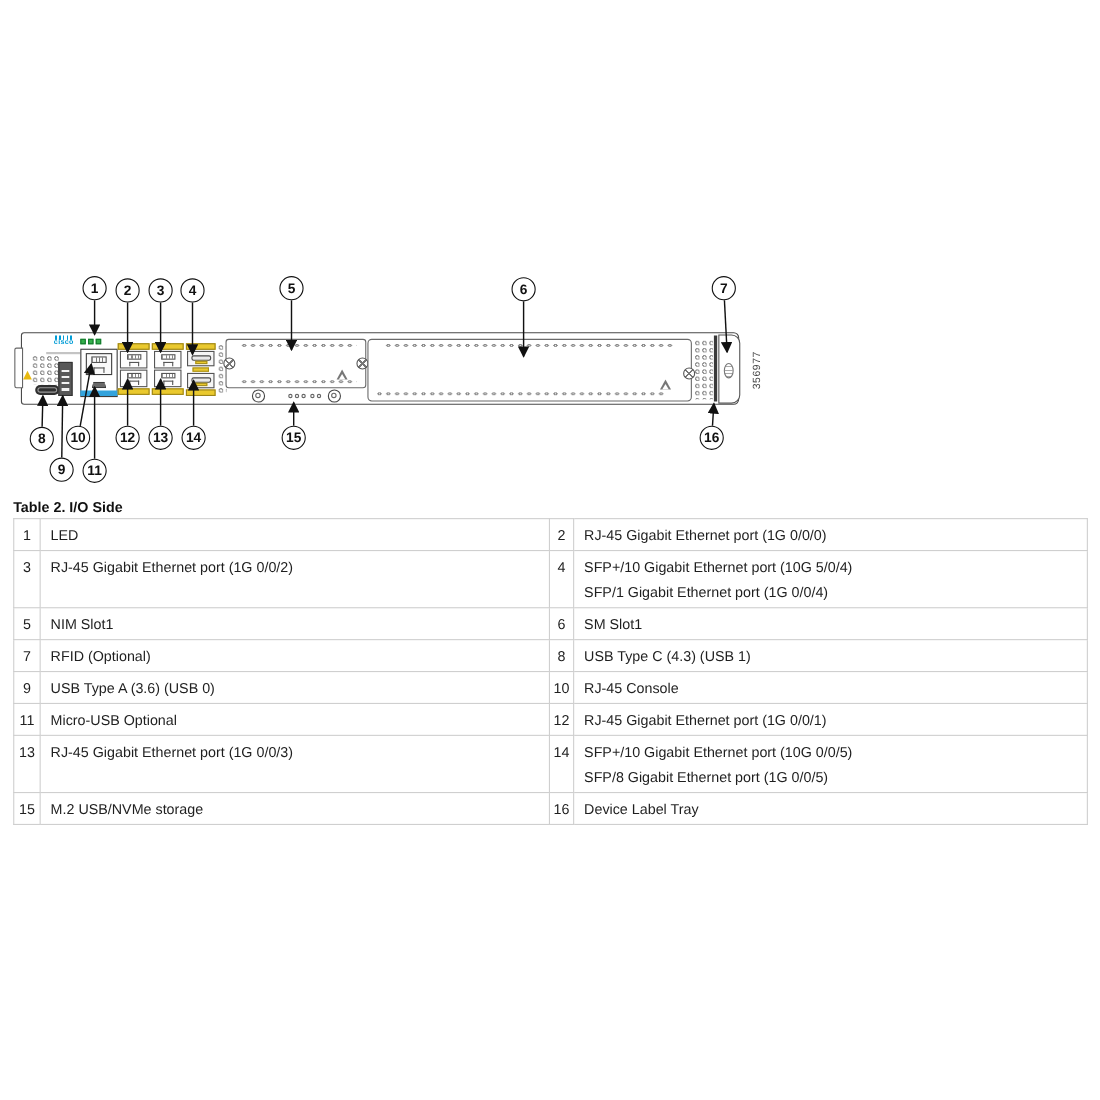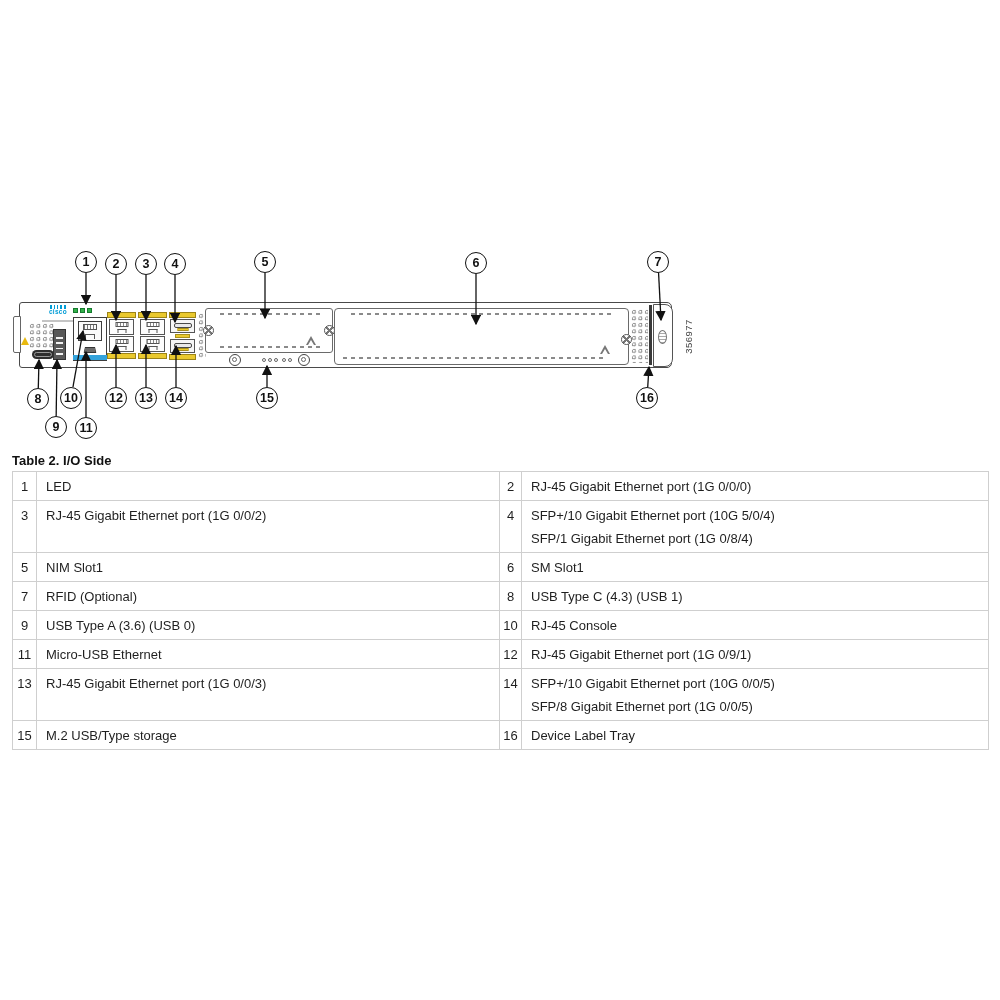--- a/index.html
+++ b/index.html
@@ -255,21 +255,21 @@
           </td>
         </tr>
         <tr>
           <td class="num">3</td>
           <td class="desc">
             <div class="ln">RJ-45 Gigabit Ethernet port (1G 0/0/2)</div>
           </td>
           <td class="num">4</td>
           <td class="desc">
             <div class="ln">SFP+/10 Gigabit Ethernet port (10G 5/0/4)</div>
-            <div class="ln">SFP/1 Gigabit Ethernet port (1G 0/8/4)</div>
+            <div class="ln">SFP/1 Gigabit Ethernet port (1G 0/0/4)</div>
           </td>
         </tr>
         <tr>
           <td class="num">5</td>
           <td class="desc">
             <div class="ln">NIM Slot1</div>
           </td>
           <td class="num">6</td>
           <td class="desc">
             <div class="ln">SM Slot1</div>
@@ -291,42 +291,42 @@
             <div class="ln">USB Type A (3.6) (USB 0)</div>
           </td>
           <td class="num">10</td>
           <td class="desc">
             <div class="ln">RJ-45 Console</div>
           </td>
         </tr>
         <tr>
           <td class="num">11</td>
           <td class="desc">
-            <div class="ln">Micro-USB Ethernet</div>
+            <div class="ln">Micro-USB Optional</div>
           </td>
           <td class="num">12</td>
           <td class="desc">
-            <div class="ln">RJ-45 Gigabit Ethernet port (1G 0/9/1)</div>
+            <div class="ln">RJ-45 Gigabit Ethernet port (1G 0/0/1)</div>
           </td>
         </tr>
         <tr>
           <td class="num">13</td>
           <td class="desc">
             <div class="ln">RJ-45 Gigabit Ethernet port (1G 0/0/3)</div>
           </td>
           <td class="num">14</td>
           <td class="desc">
             <div class="ln">SFP+/10 Gigabit Ethernet port (10G 0/0/5)</div>
             <div class="ln">SFP/8 Gigabit Ethernet port (1G 0/0/5)</div>
           </td>
         </tr>
         <tr>
           <td class="num">15</td>
           <td class="desc">
-            <div class="ln">M.2 USB/Type storage</div>
+            <div class="ln">M.2 USB/NVMe storage</div>
           </td>
           <td class="num">16</td>
           <td class="desc">
             <div class="ln">Device Label Tray</div>
           </td>
         </tr>
       </tbody>
   </table>
 
 </div>

